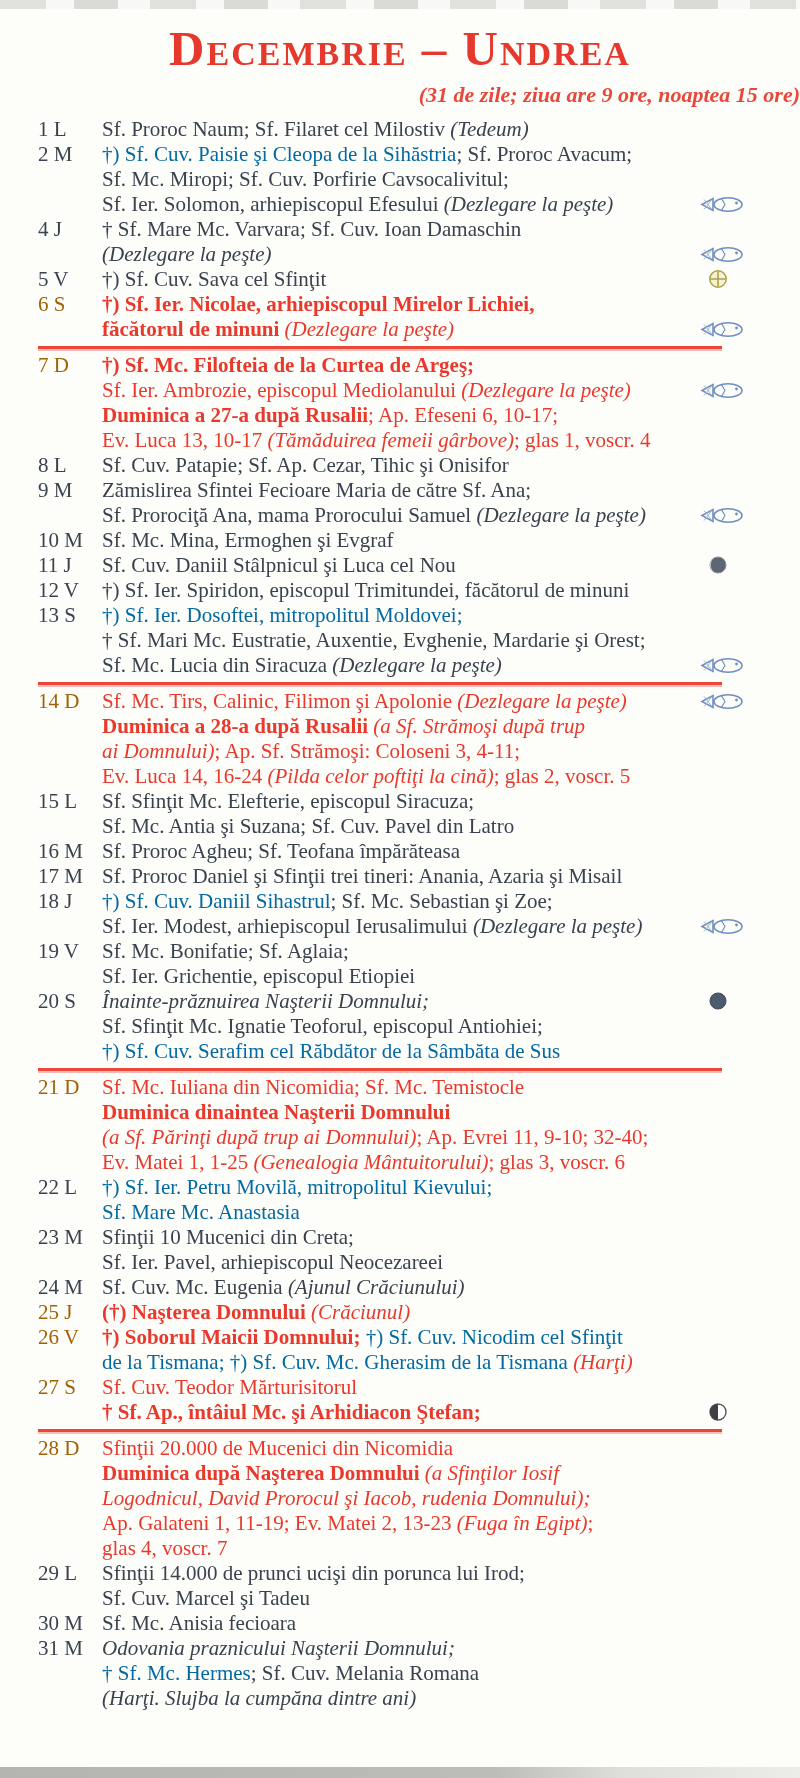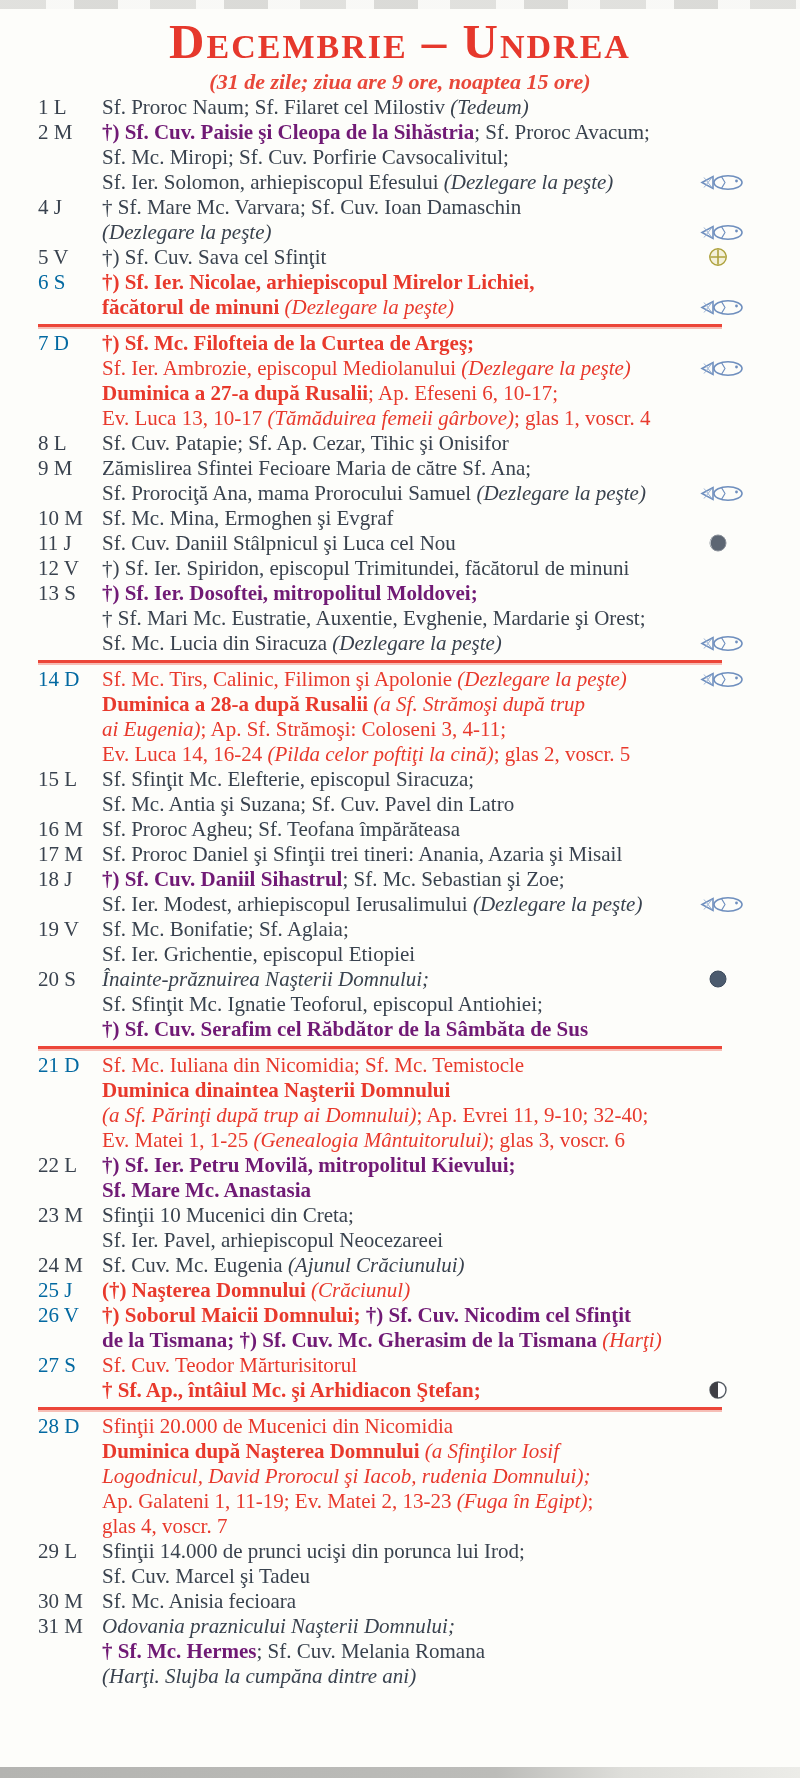--- a/index.html
+++ b/index.html
@@ -13,35 +13,35 @@
     background:repeating-linear-gradient(90deg,#d7d7d4 0 46px,#f7f7f5 46px 74px,#cfcfcc 74px 118px,#f7f7f5 118px 150px);
     opacity:.75;
   }
   .bottom-edge{
     position:absolute;bottom:0;left:0;width:800px;height:11px;
     background:linear-gradient(90deg,#b4b4b1 0%,#bcbcb9 62%,#dededa 75%,#ececе8 100%);
     background:linear-gradient(90deg,#b4b4b1 0%,#bcbcb9 62%,#dededa 78%,#ecece8 100%);
   }
   header{text-align:center;padding-top:16px}
   .title{
-    margin:0;font-weight:bold;font-variant:small-caps;
+    margin:7px;font-weight:bold;font-variant:small-caps;
     font-size:49px;line-height:52px;letter-spacing:2px;color:#e6382c;
   }
   .subtitle{
-    margin-top:1px;font-size:22px;line-height:26px;font-style:italic;font-weight:600;color:#e8483a;
-  }
-  .rows{}
+    margin-top:1px;font-size:22px;line-height:26px;font-style:italic;font-weight:600;color:#e8483a;text-align:right;
+  }
+  .rows{margin-top:9px}
   .row{display:flex;padding-left:38px}
   .day{width:64px;flex:none;font-size:21px;line-height:25px;color:#39424e}
-  .day.red{color:#0369a1}
+  .day.red{color:#a16207}
   .lines{flex:1;padding-right:40px;min-width:0}
   .line{position:relative;font-size:21px;line-height:25px;white-space:nowrap}
   .s-n {color:#39424e}
   .s-i {color:#39424e;font-style:italic}
-  .s-b {color:#701a75;font-weight:bold}
+  .s-b {color:#0369a1;font-weight:normal}
   .s-r {color:#e8392c}
   .s-rb{color:#e8392c;font-weight:bold}
   .s-ri{color:#e8392c;font-style:italic}
   .icon{position:absolute;top:3px;display:inline-block}
   .icon-fish{right:14px;width:46px;height:19px}
   .icon-moon{right:32px;width:20px;height:20px;top:2px}
   .rule{
     height:3px;background:#ec4639;margin:4px 0 4px 38px;width:684px;
     box-shadow:0 2px 0 #f6beb6;
   }
@@ -187,21 +187,21 @@
       <div class="day red">14 D</div>
       <div class="lines">
         <div class="line"><span class="s-r">Sf. Mc. Tirs, Calinic, Filimon şi Apolonie </span><span class="s-ri">(Dezlegare la peşte)</span><span class="icon icon-fish"><svg width="46" height="19" viewBox="0 0 46 19">
               <path d="M2 9.5 L13 3.5 L13 15.5 Z" fill="none" stroke="#6f8fbe" stroke-width="1.6"></path>
               <path d="M4 4.5 L12 14.5 M4 14.5 L12 4.5" stroke="#9cb4d6" stroke-width="1"></path>
               <ellipse cx="28" cy="9.5" rx="14" ry="6.8" fill="none" stroke="#6f8fbe" stroke-width="1.6"></ellipse>
               <circle cx="36.5" cy="8" r="1.4" fill="#6f8fbe"></circle>
               <path d="M21.5 3.6 L25 9.5 L21.5 15.4" stroke="#6f8fbe" stroke-width="1.1" fill="none"></path>
             </svg></span></div>
         <div class="line"><span class="s-rb">Duminica a 28-a după Rusalii </span><span class="s-ri">(a Sf. Strămoşi după trup</span></div>
-        <div class="line"><span class="s-ri">ai Eugenia)</span><span class="s-r">; Ap. Sf. Strămoşi: Coloseni 3, 4-11;</span></div>
+        <div class="line"><span class="s-ri">ai Domnului)</span><span class="s-r">; Ap. Sf. Strămoşi: Coloseni 3, 4-11;</span></div>
         <div class="line"><span class="s-r">Ev. Luca 14, 16-24 </span><span class="s-ri">(Pilda celor poftiţi la cină)</span><span class="s-r">; glas 2, voscr. 5</span></div>
       </div>
     </div>
     <div class="row">
       <div class="day">15 L</div>
       <div class="lines">
         <div class="line"><span class="s-n">Sf. Sfinţit Mc. Elefterie, episcopul Siracuza;</span></div>
         <div class="line"><span class="s-n">Sf. Mc. Antia şi Suzana; Sf. Cuv. Pavel din Latro</span></div>
       </div>
     </div>

